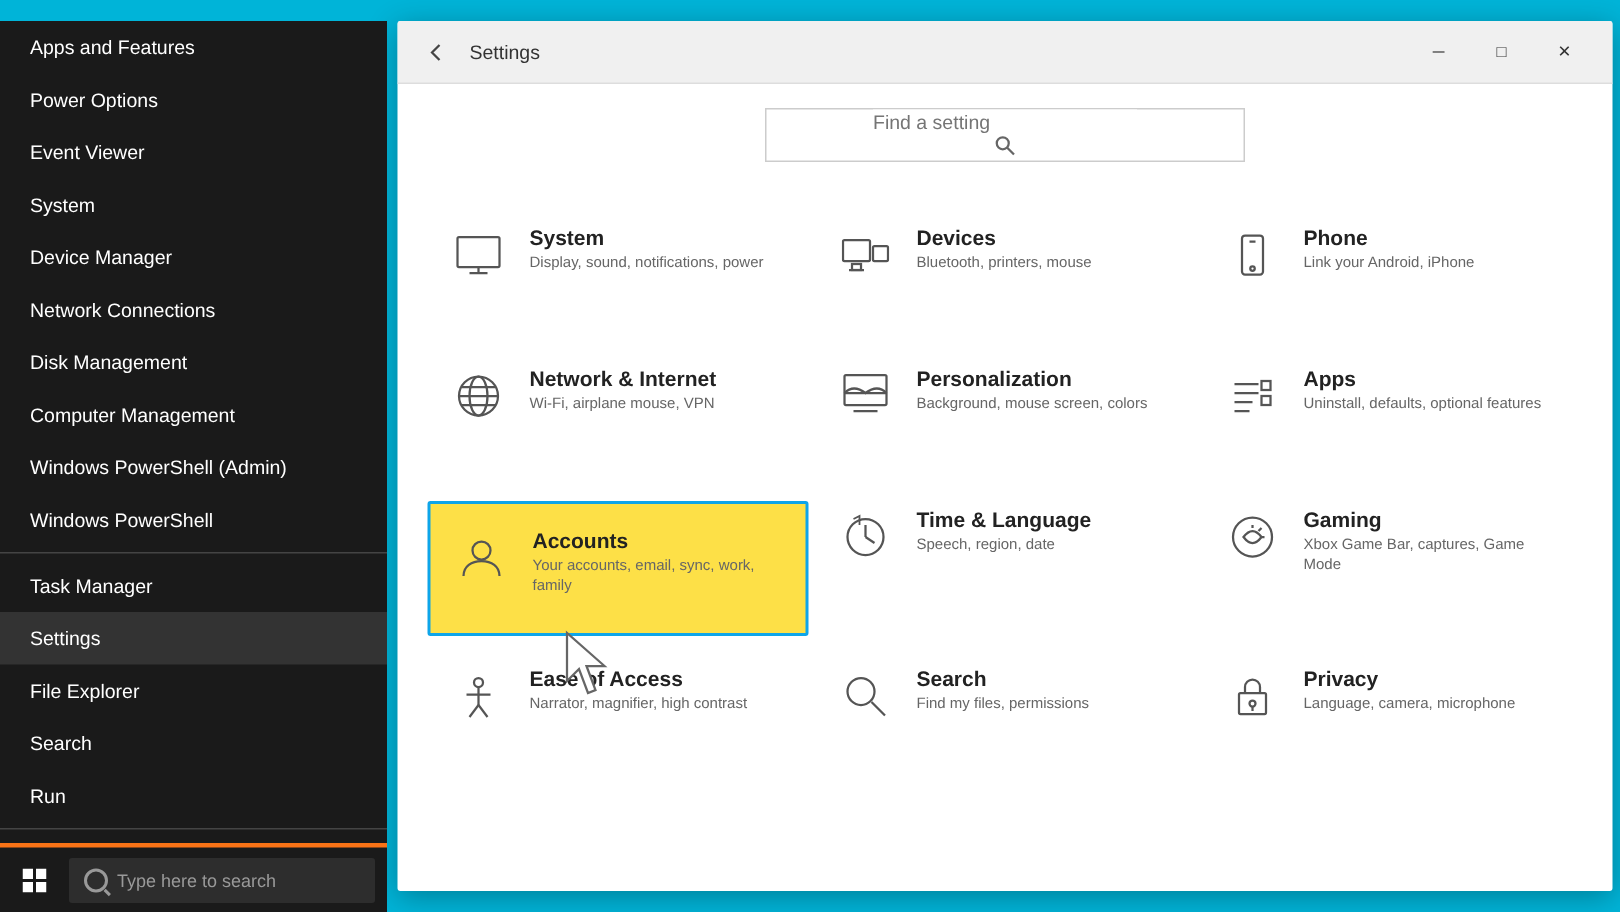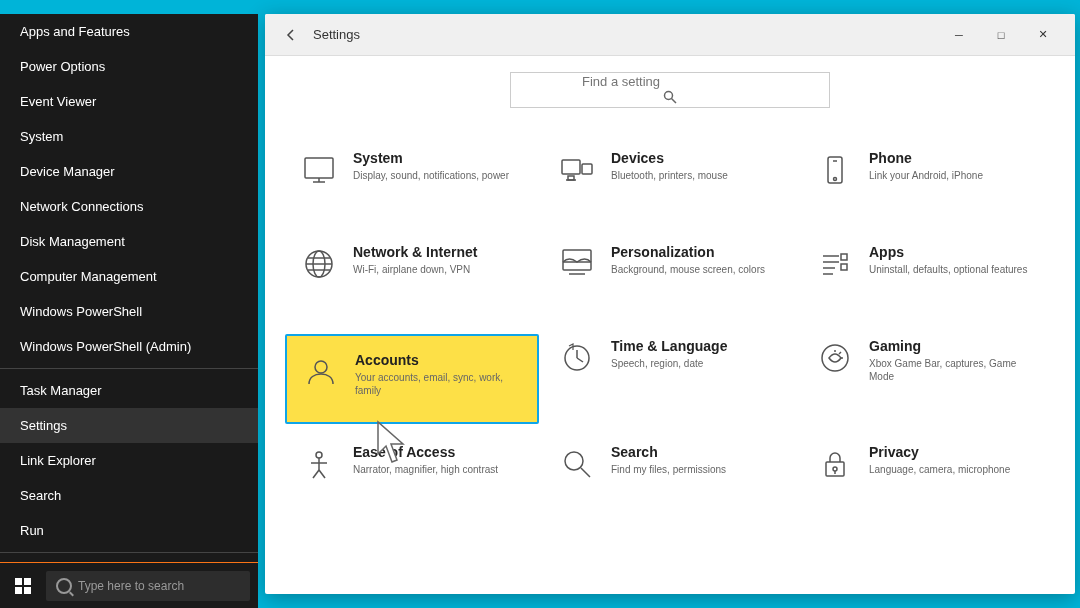--- a/index.html
+++ b/index.html
@@ -58,21 +58,21 @@
 
     .taskbar {
       position: absolute;
       bottom: 0;
       left: 0;
       width: 258px;
       height: 46px;
       background: #1a1a1a;
       display: flex;
       align-items: center;
-      border-top: 1px solid #f97316;
+      border-top: 3px solid #f97316;
     }
 
     .taskbar-start {
       width: 46px;
       height: 46px;
       display: flex;
       align-items: center;
       justify-content: center;
       color: #fff;
       font-size: 16px;
@@ -302,34 +302,34 @@
     <div class="menu-item">
       <span>Network Connections</span>
     </div>
     <div class="menu-item">
       <span>Disk Management</span>
     </div>
     <div class="menu-item">
       <span>Computer Management</span>
     </div>
     <div class="menu-item">
+      <span>Windows PowerShell (Admin)</span>
+    </div>
+    <div class="menu-item">
       <span>Windows PowerShell</span>
-    </div>
-    <div class="menu-item">
-      <span>Windows PowerShell (Admin)</span>
     </div>
     <div class="menu-divider"></div>
     <div class="menu-item">
       <span>Task Manager</span>
     </div>
     <div class="menu-item highlighted">
       <span>Settings</span>
     </div>
     <div class="menu-item">
-      <span>Link Explorer</span>
+      <span>File Explorer</span>
     </div>
     <div class="menu-item">
       <span>Search</span>
     </div>
     <div class="menu-item">
       <span>Run</span>
     </div>
     <div class="menu-divider"></div>
     <div class="menu-item">
       <span>Shut down or sign out</span>
@@ -439,21 +439,21 @@
         <svg viewBox="0 0 32 32" fill="none" stroke="#555" stroke-width="1.5">
           <circle cx="16" cy="16" r="13"></circle>
           <ellipse cx="16" cy="16" rx="6" ry="13"></ellipse>
           <line x1="3" y1="16" x2="29" y2="16"></line>
           <line x1="5" y1="10" x2="27" y2="10"></line>
           <line x1="5" y1="22" x2="27" y2="22"></line>
         </svg>
       </div>
       <div class="tile-text">
         <div class="tile-title">Network &amp; Internet</div>
-        <div class="tile-subtitle">Wi-Fi, airplane down, VPN</div>
+        <div class="tile-subtitle">Wi-Fi, airplane mouse, VPN</div>
       </div>
     </div>
 
     <div class="settings-tile">
       <div class="tile-icon">
         <svg viewBox="0 0 32 32" fill="none" stroke="#555" stroke-width="1.5">
           <rect x="2" y="2" width="28" height="20" rx="1"></rect>
           <line x1="8" y1="26" x2="24" y2="26"></line>
           <line x1="2" y1="14" x2="30" y2="14"></line>
           <path d="M2 14 Q8 8 16 14 Q24 8 30 14"></path>

